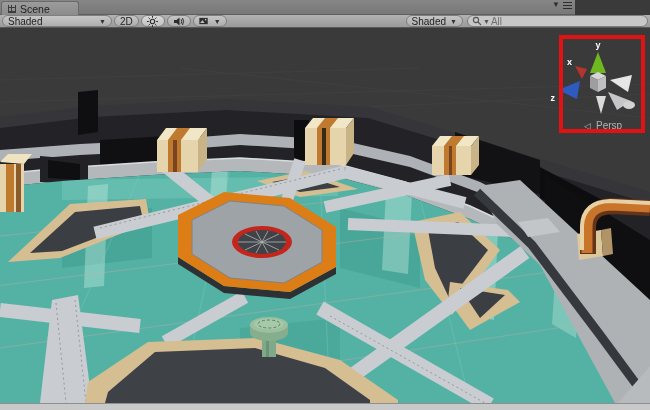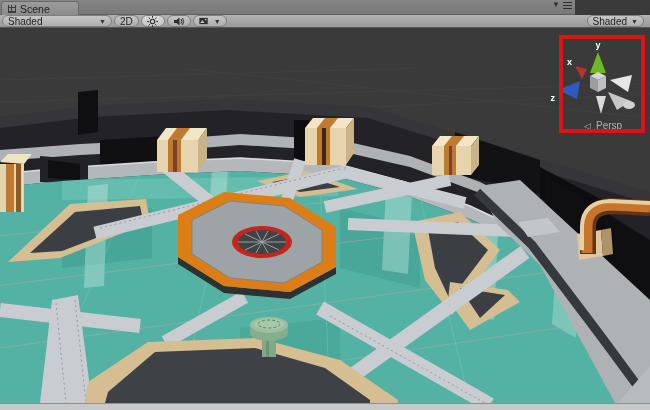--- a/index.html
+++ b/index.html
@@ -102,20 +102,28 @@
         <polygon points="1.5,8 5,3.5 8,8" fill="#bdbdbd"></polygon>
         <circle cx="9.5" cy="3" r="1.2" fill="#bdbdbd"></circle>
       </svg>
       <span class="chev">▼</span>
     </div>
     <div class="spacer"></div>
     <div class="tb-btn dd gizmos">
       <span>Shaded</span>
       <span class="chev">▼</span>
     </div>
+    <div class="search">
+      <svg width="10" height="10" viewBox="0 0 10 10">
+        <circle cx="4" cy="4" r="2.6" fill="none" stroke="#555" stroke-width="1.1"></circle>
+        <line x1="6" y1="6" x2="9" y2="9" stroke="#555" stroke-width="1.1"></line>
+      </svg>
+      <span class="chev">▼</span>
+      <input type="text" placeholder="All" style="">
+    </div>
   </div>
 
   <div class="viewport">
     <svg width="650" height="375" viewBox="0 0 650 375">
       <defs>
         <clipPath id="tealClip">
           <polygon points="0,159 62,153 152,147 240,143 338,149 405,167 470,191 530,219 575,247 650,305 650,375 0,375"></polygon>
         </clipPath>
       </defs>
 

